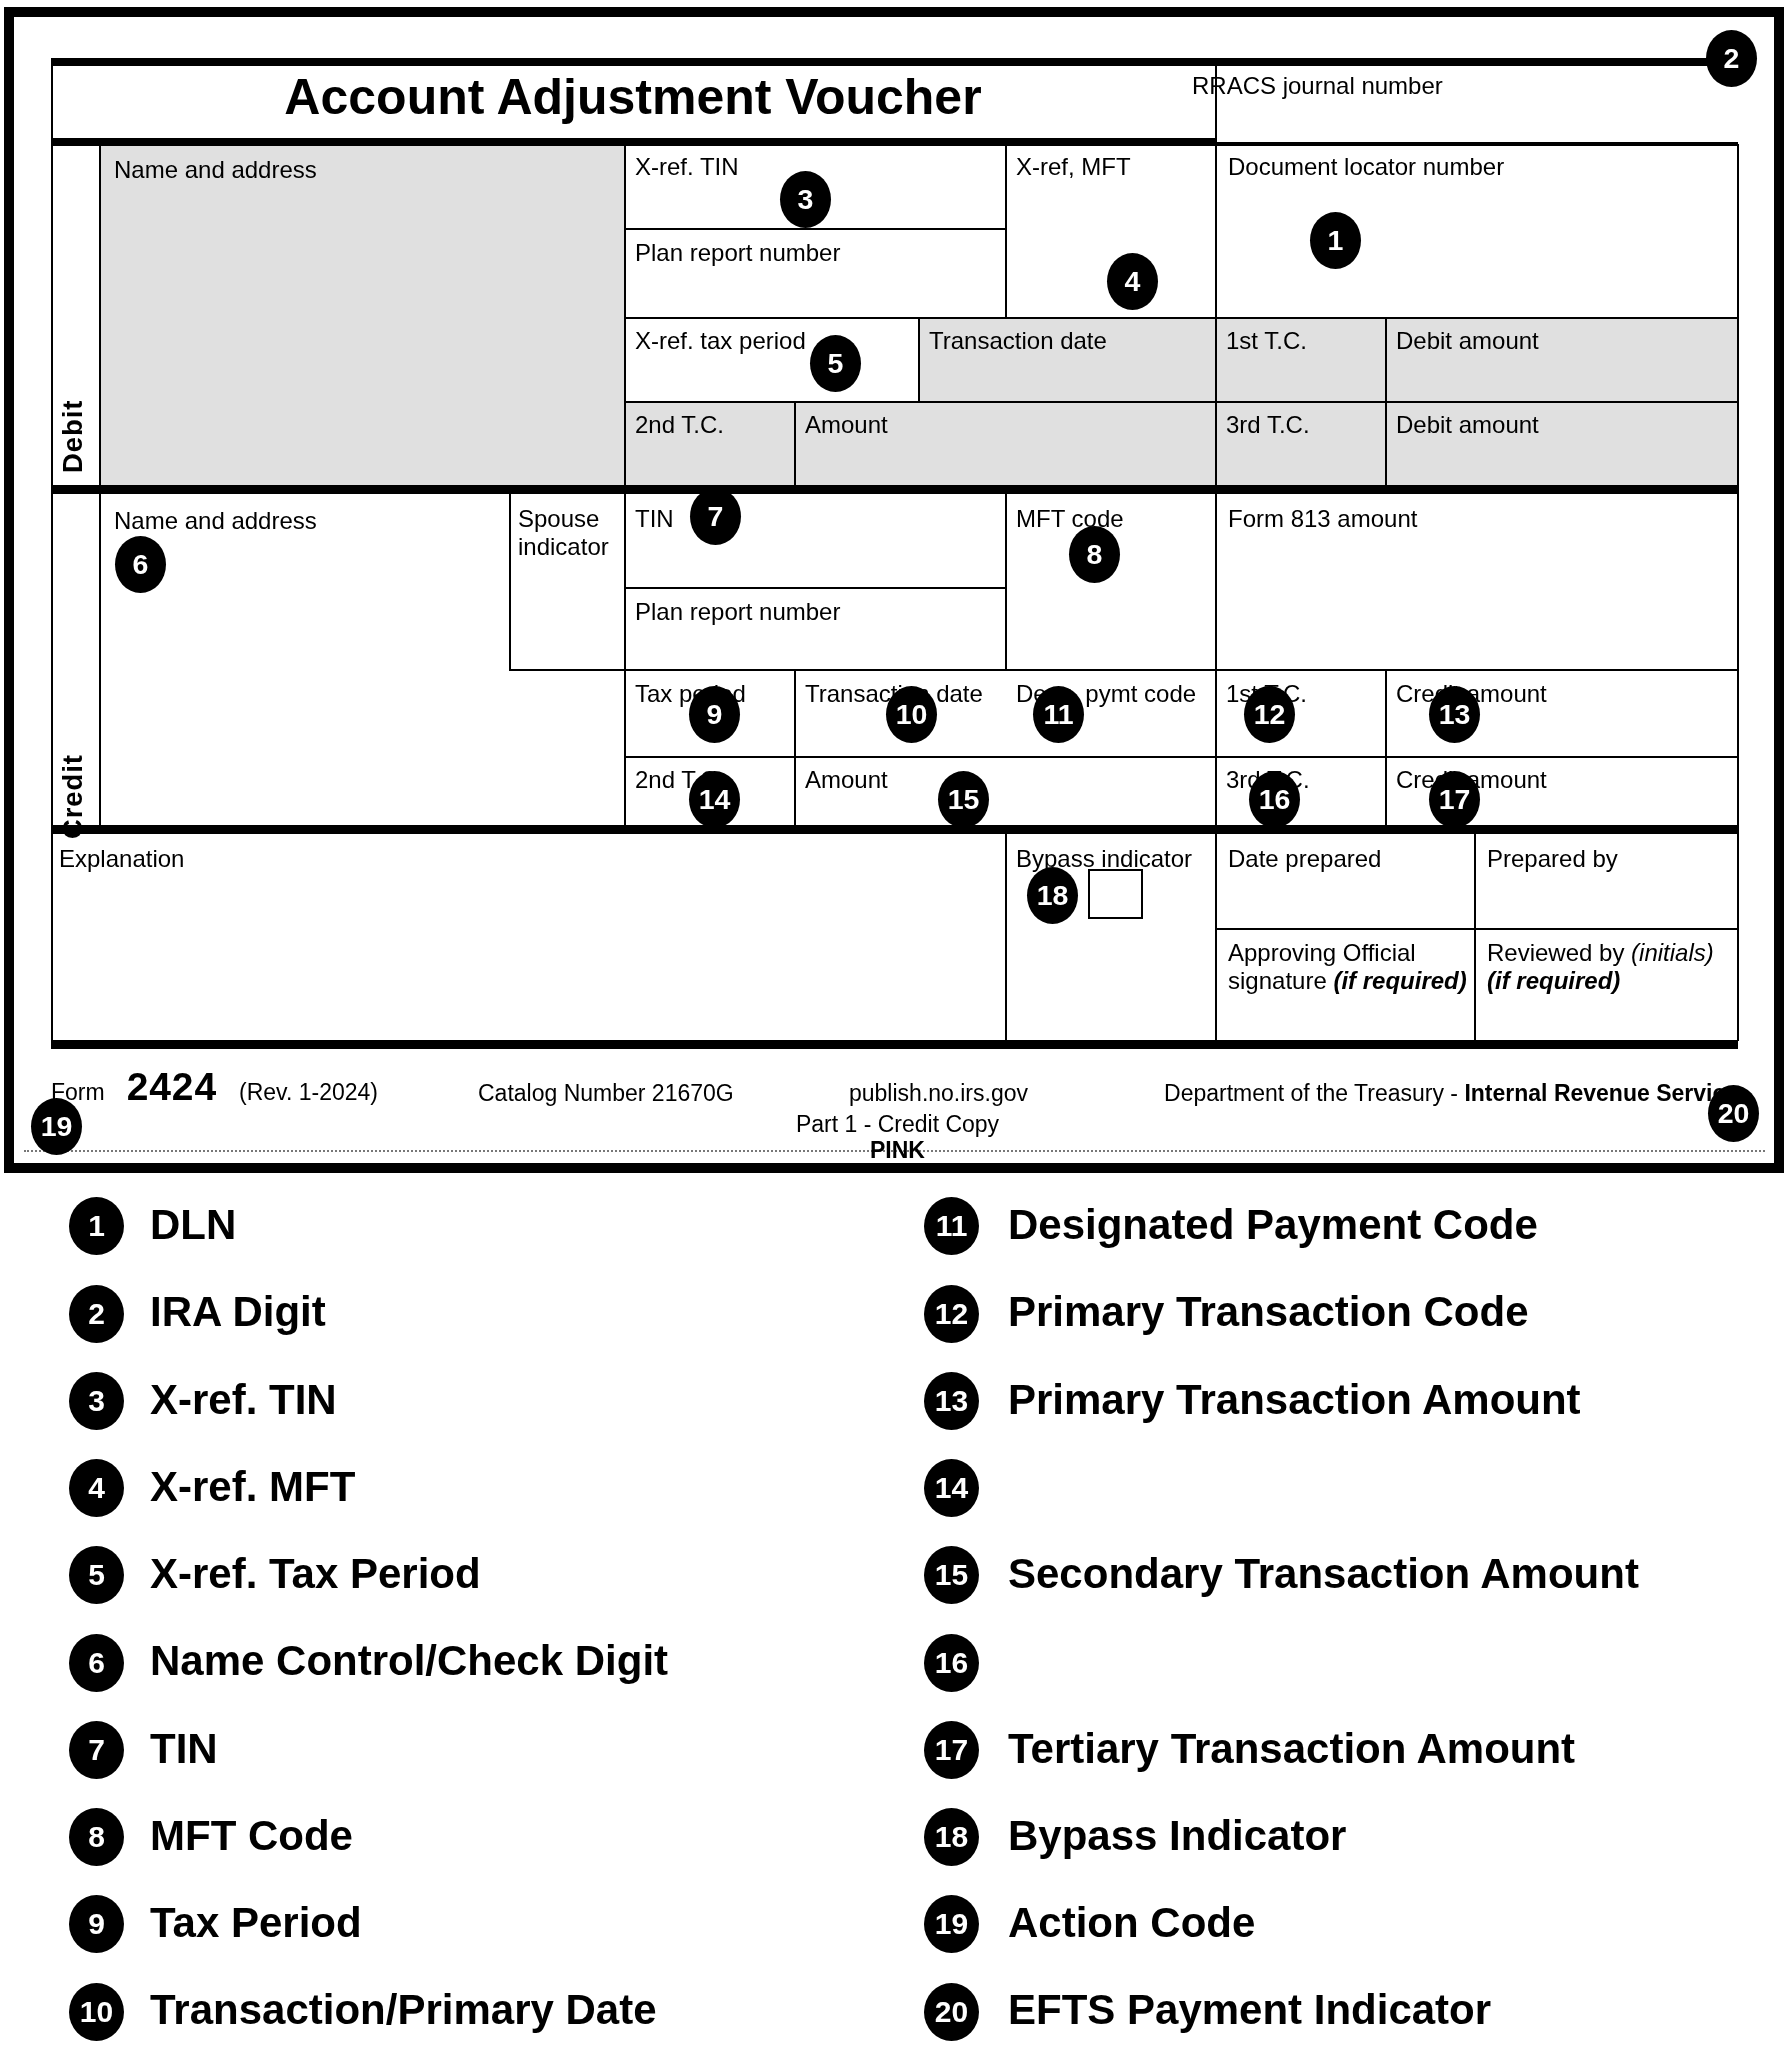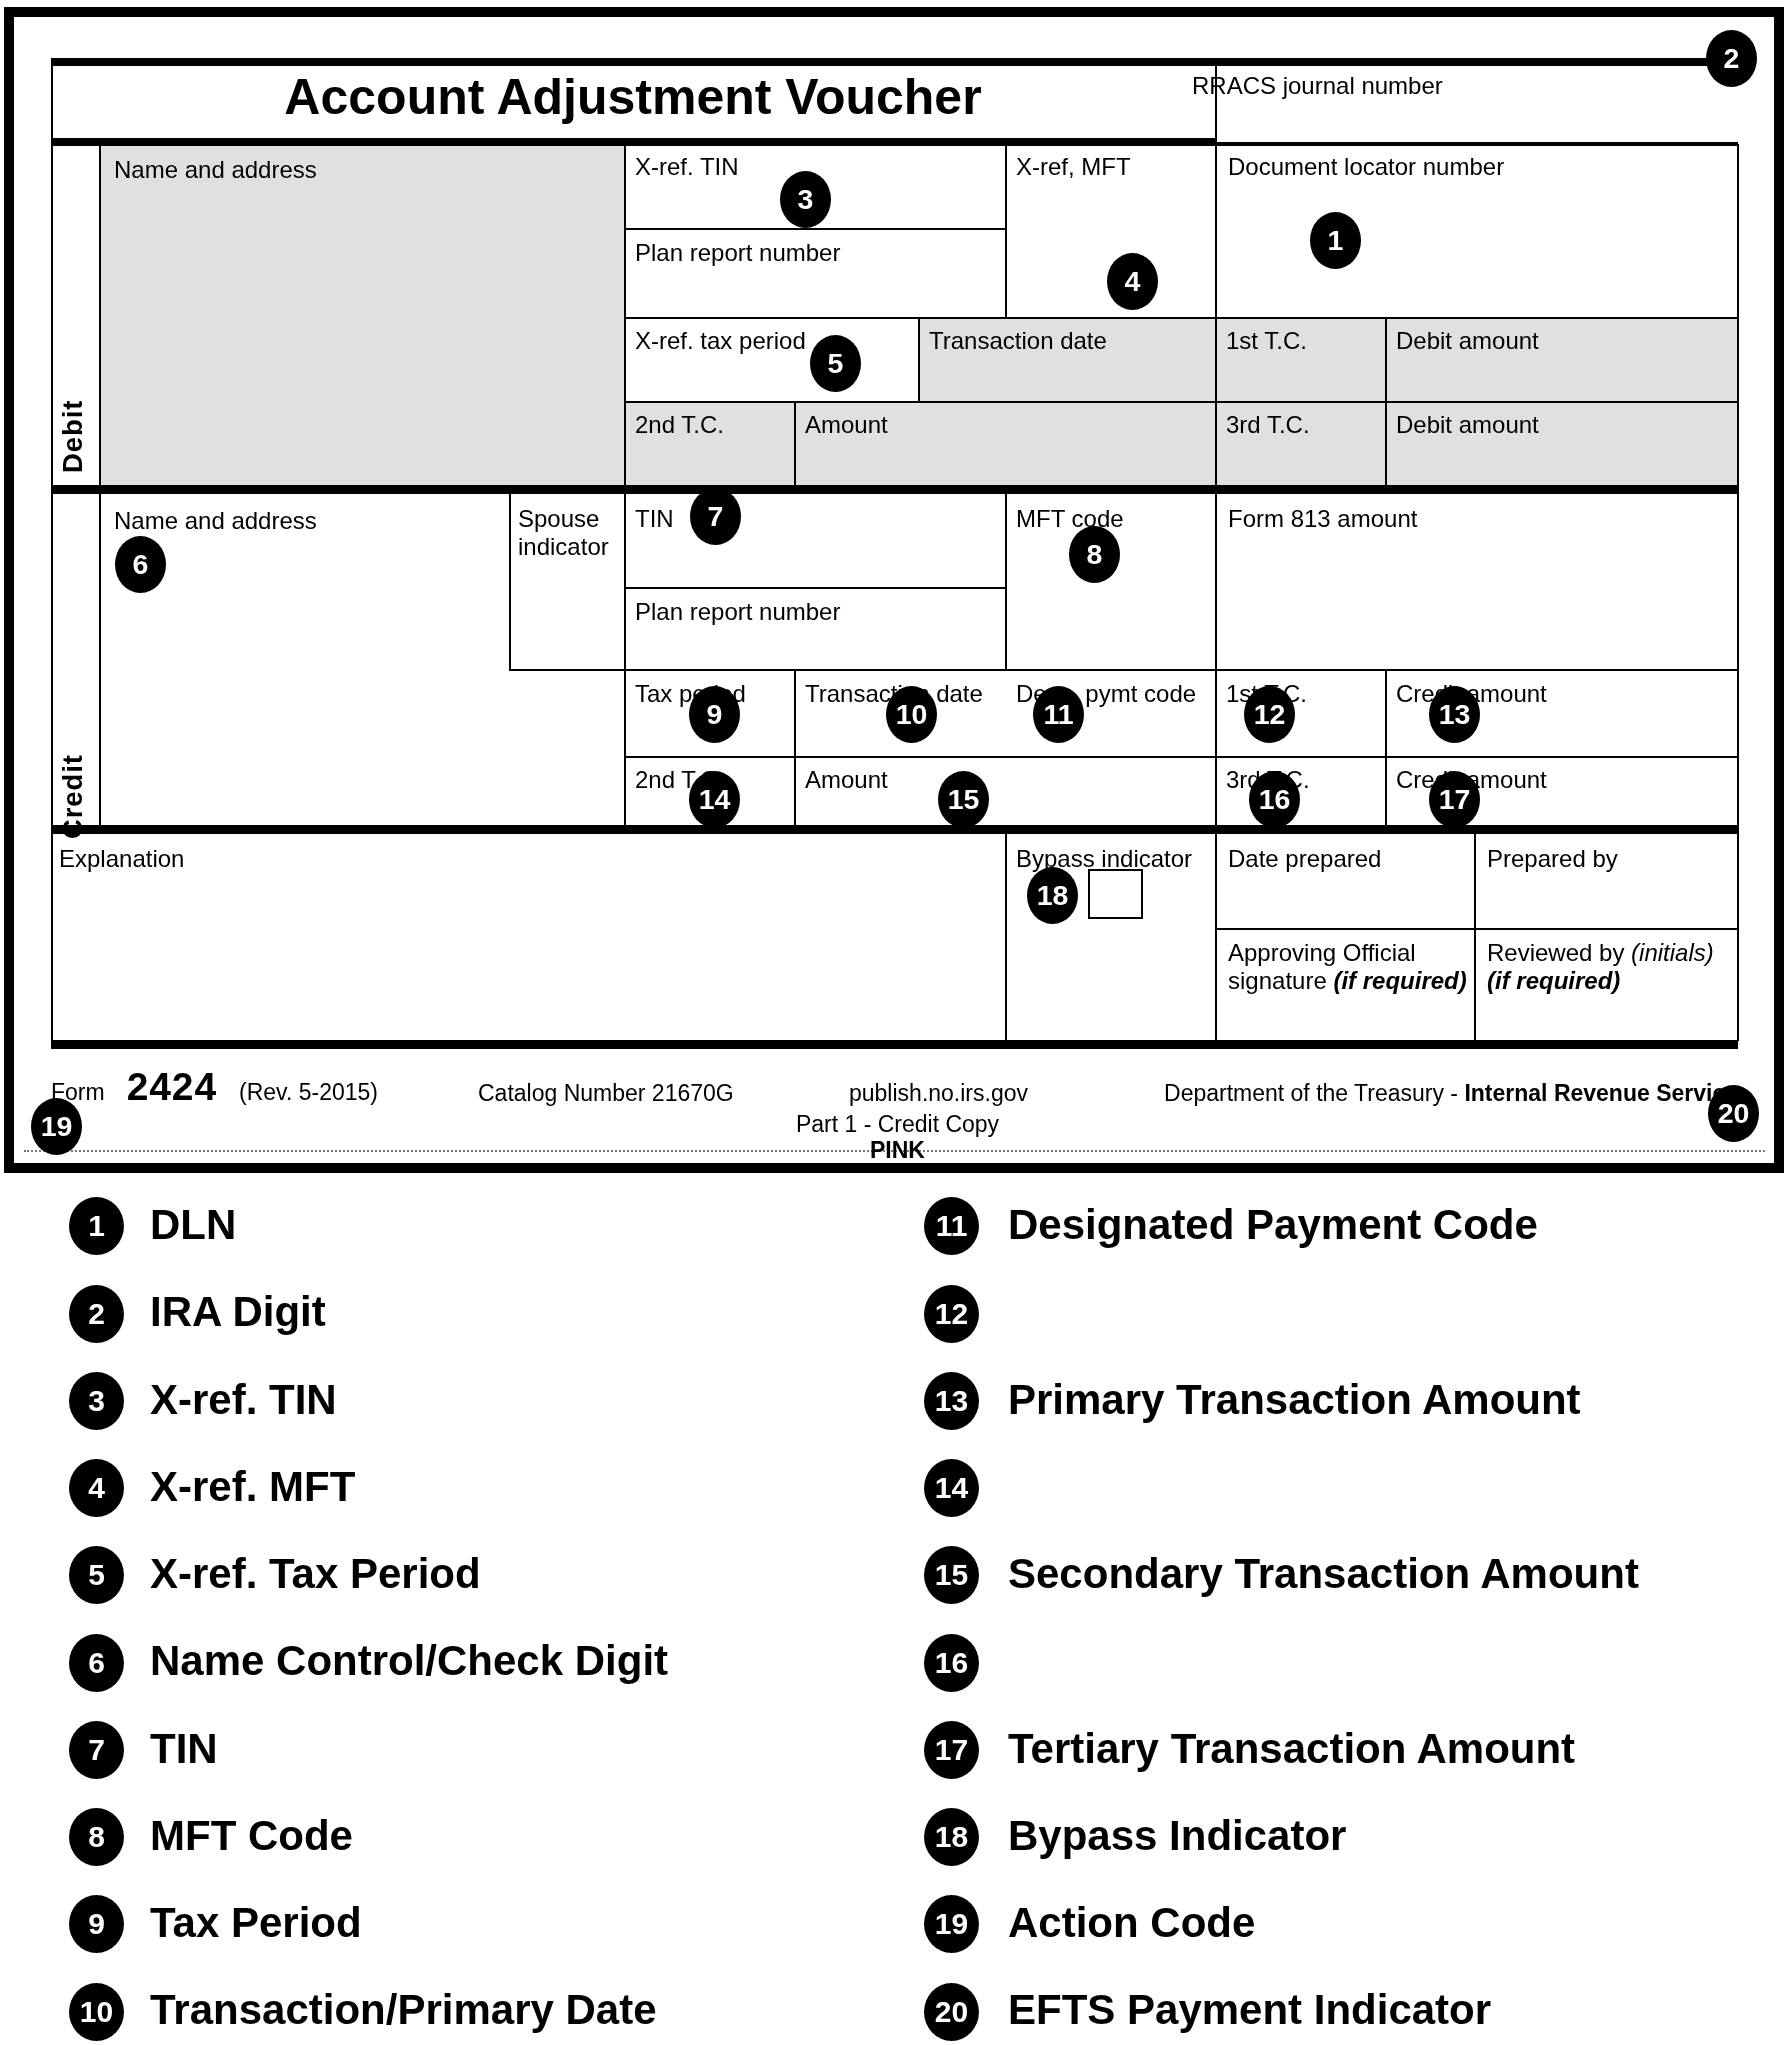--- a/index.html
+++ b/index.html
@@ -116,21 +116,21 @@
   <div class="lbl" style="left:1228px;top:845px">Date prepared</div>
   <div class="lbl" style="left:1487px;top:845px">Prepared by</div>
   <div class="lbl wrap" style="left:1228px;top:939px;width:248px"><span>Approving Official</span><br>
     <span>signature </span><span class="bi">(if required)</span></div>
   <div class="lbl wrap" style="left:1487px;top:939px;width:246px"><span>Reviewed by </span><span class="it">(initials)</span>
     <span class="bi">(if required)</span></div>
 
   <div class="footer-form">
     <span class="fw">Form</span>
     <span class="fn">2424</span>
-    <span class="fw">(Rev. 5-2015)</span>
+    <span class="fw">(Rev. 1-2024)</span>
   </div>
   <div class="footer-small" style="left:478px;top:1080px">Catalog Number 21670G</div>
   <div class="footer-small" style="left:849px;top:1080px">publish.no.irs.gov</div>
   <div class="footer-small" style="left:1010px;top:1080px;width:728px;text-align:right"><span>Department of the Treasury - </span><span style="font-weight:bold">Internal Revenue Service</span></div>
   <div class="footer-small" style="left:723px;top:1111px;width:349px;text-align:center">Part 1 - Credit Copy</div>
   <div class="footer-small" style="left:723px;top:1137px;width:349px;text-align:center;font-weight:bold">PINK</div>
 
   <div class="callout" style="left:1310px;top:212px">1</div>
   <div class="callout" style="left:1706px;top:30px">2</div>
   <div class="callout" style="left:780px;top:171px">3</div>
@@ -169,20 +169,21 @@
   <div class="lgd-circle" style="left:69px;top:1808px">8</div>
   <div class="lgd-label" style="left:150px;top:1812px">MFT Code</div>
   <div class="lgd-circle" style="left:69px;top:1895px">9</div>
   <div class="lgd-label" style="left:150px;top:1899px">Tax Period</div>
   <div class="lgd-circle" style="left:69px;top:1983px">10</div>
   <div class="lgd-label" style="left:150px;top:1986px">Transaction/Primary Date</div>
 
   <div class="lgd-circle" style="left:924px;top:1197px">11</div>
   <div class="lgd-label" style="left:1008px;top:1201px">Designated Payment Code</div>
   <div class="lgd-circle" style="left:924px;top:1285px">12</div>
+  <div class="lgd-label" style="left:1008px;top:1288px">Primary Transaction Code</div>
   <div class="lgd-circle" style="left:924px;top:1372px">13</div>
   <div class="lgd-label" style="left:1008px;top:1376px">Primary Transaction Amount</div>
   <div class="lgd-circle" style="left:924px;top:1459px">14</div>
   <div class="lgd-circle" style="left:924px;top:1546px">15</div>
   <div class="lgd-label" style="left:1008px;top:1550px">Secondary Transaction Amount</div>
   <div class="lgd-circle" style="left:924px;top:1634px">16</div>
   <div class="lgd-circle" style="left:924px;top:1721px">17</div>
   <div class="lgd-label" style="left:1008px;top:1725px">Tertiary Transaction Amount</div>
   <div class="lgd-circle" style="left:924px;top:1808px">18</div>
   <div class="lgd-label" style="left:1008px;top:1812px">Bypass Indicator</div>

